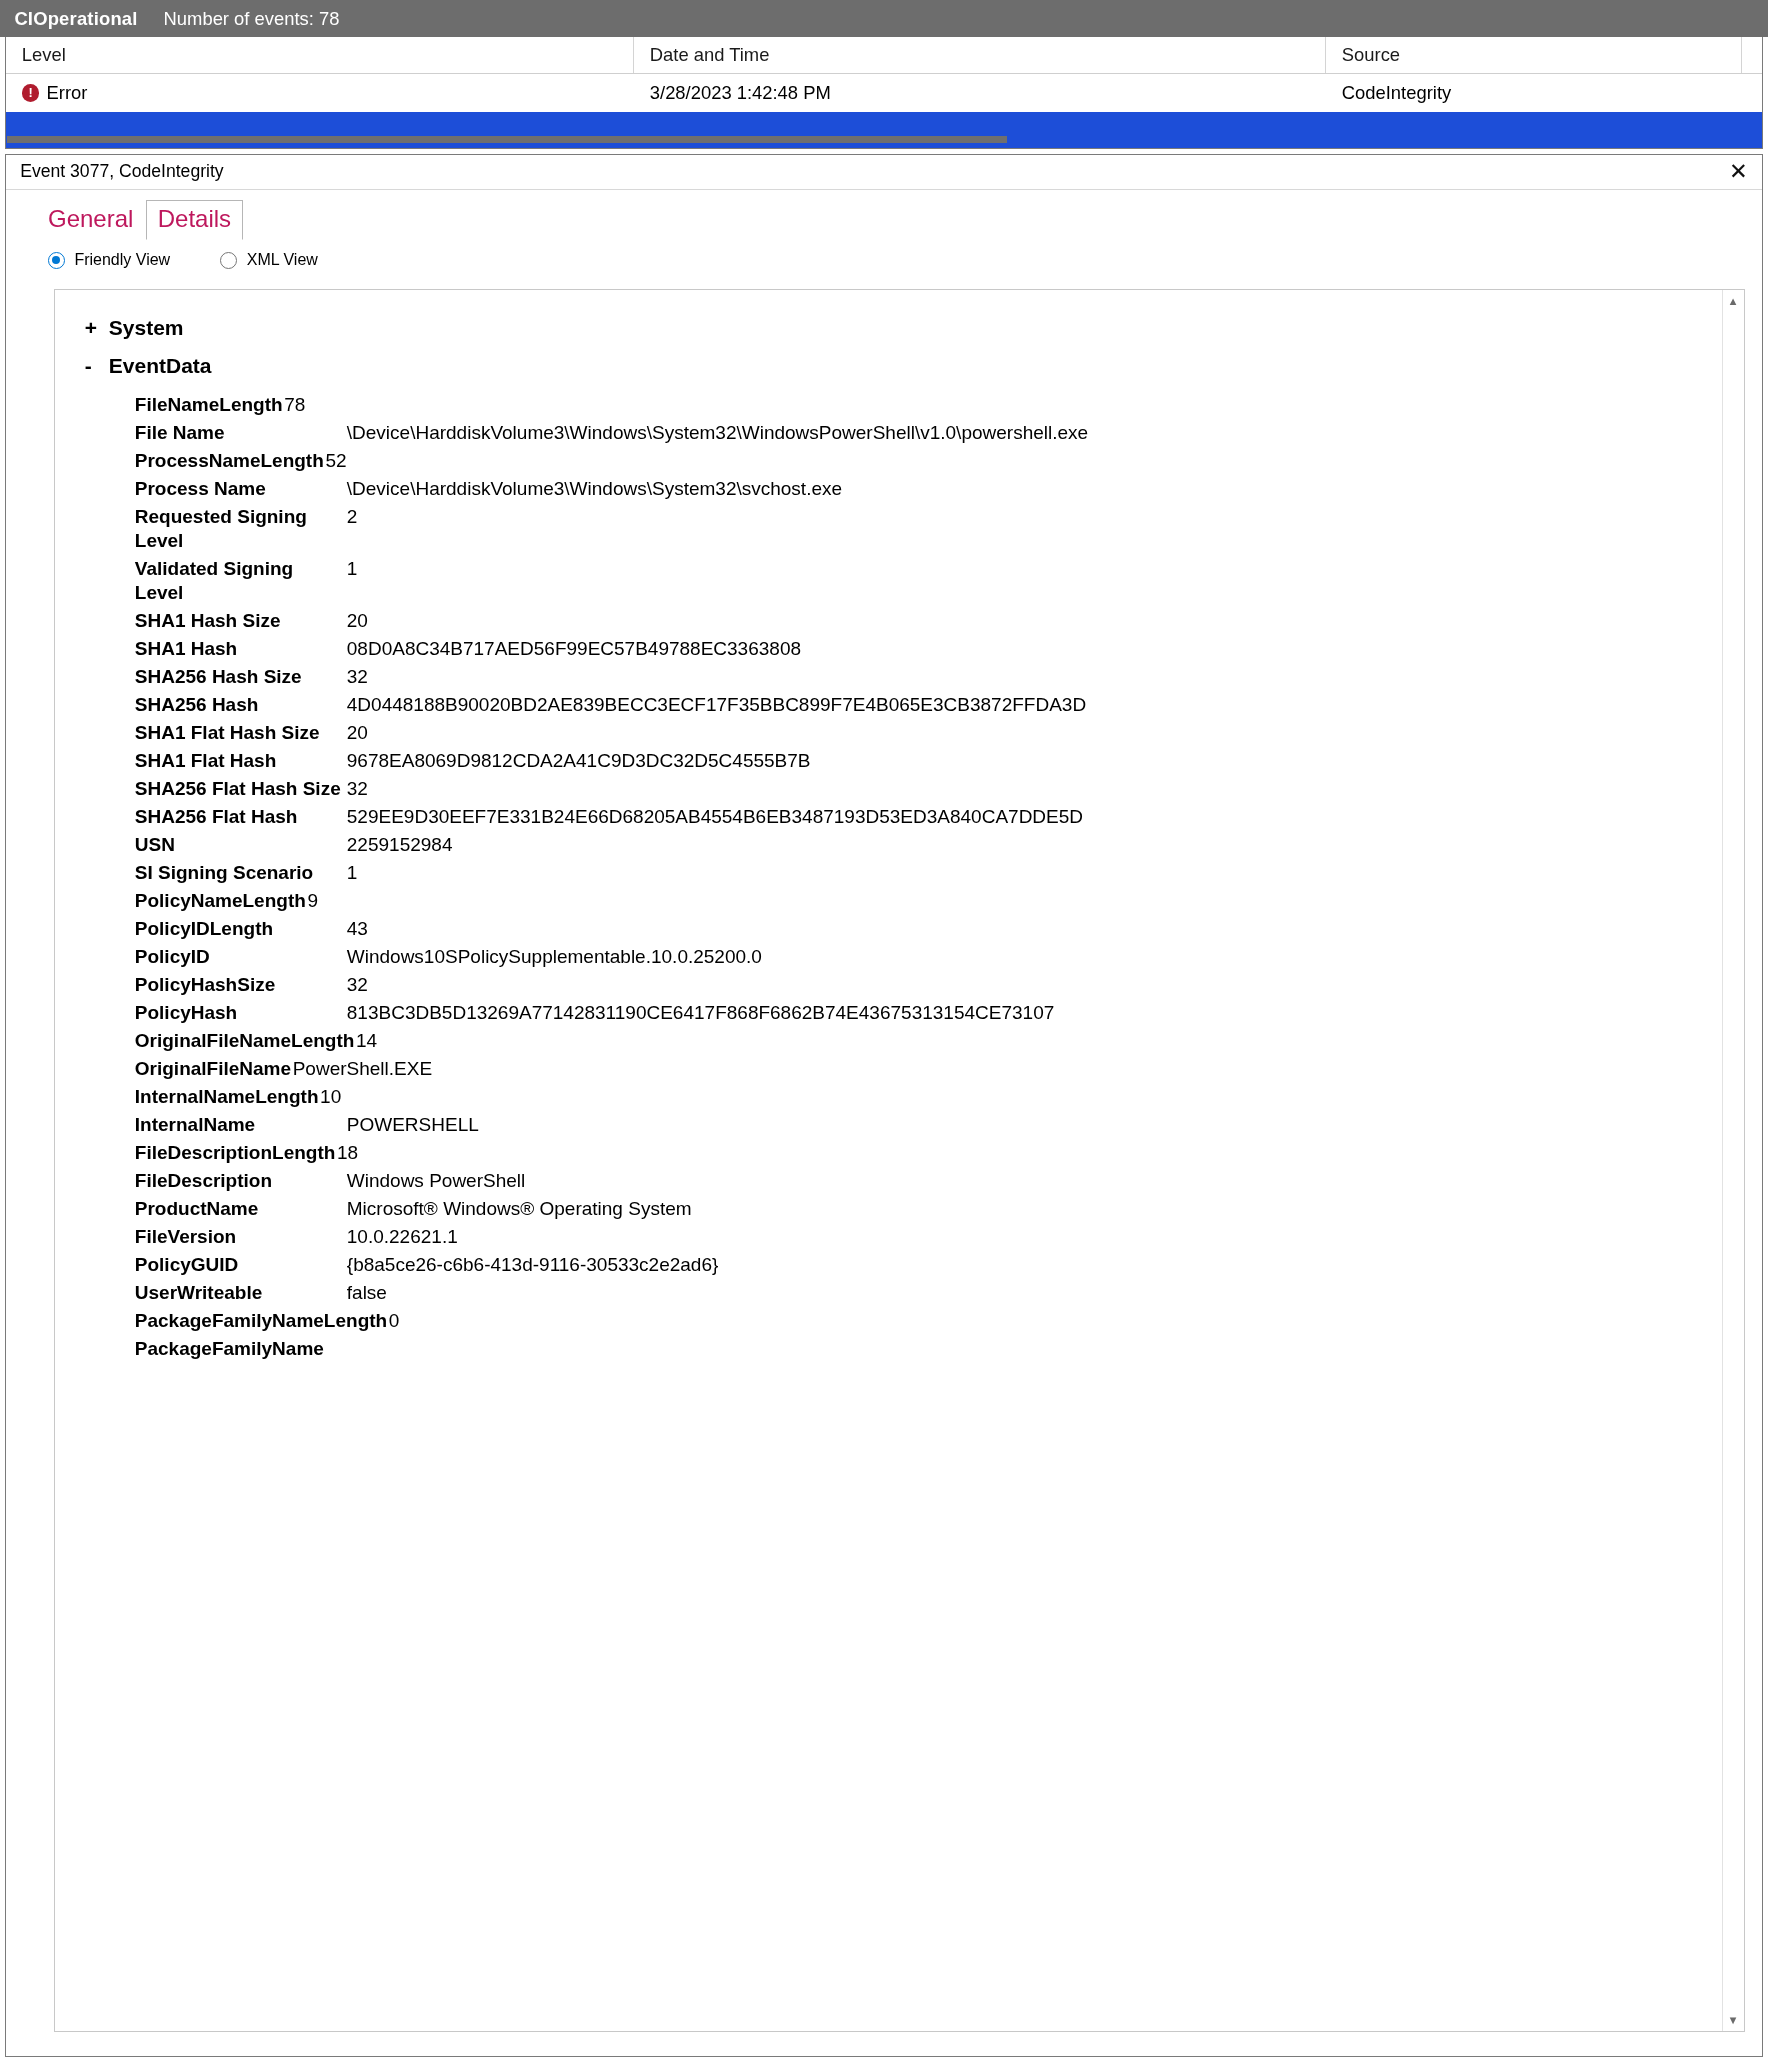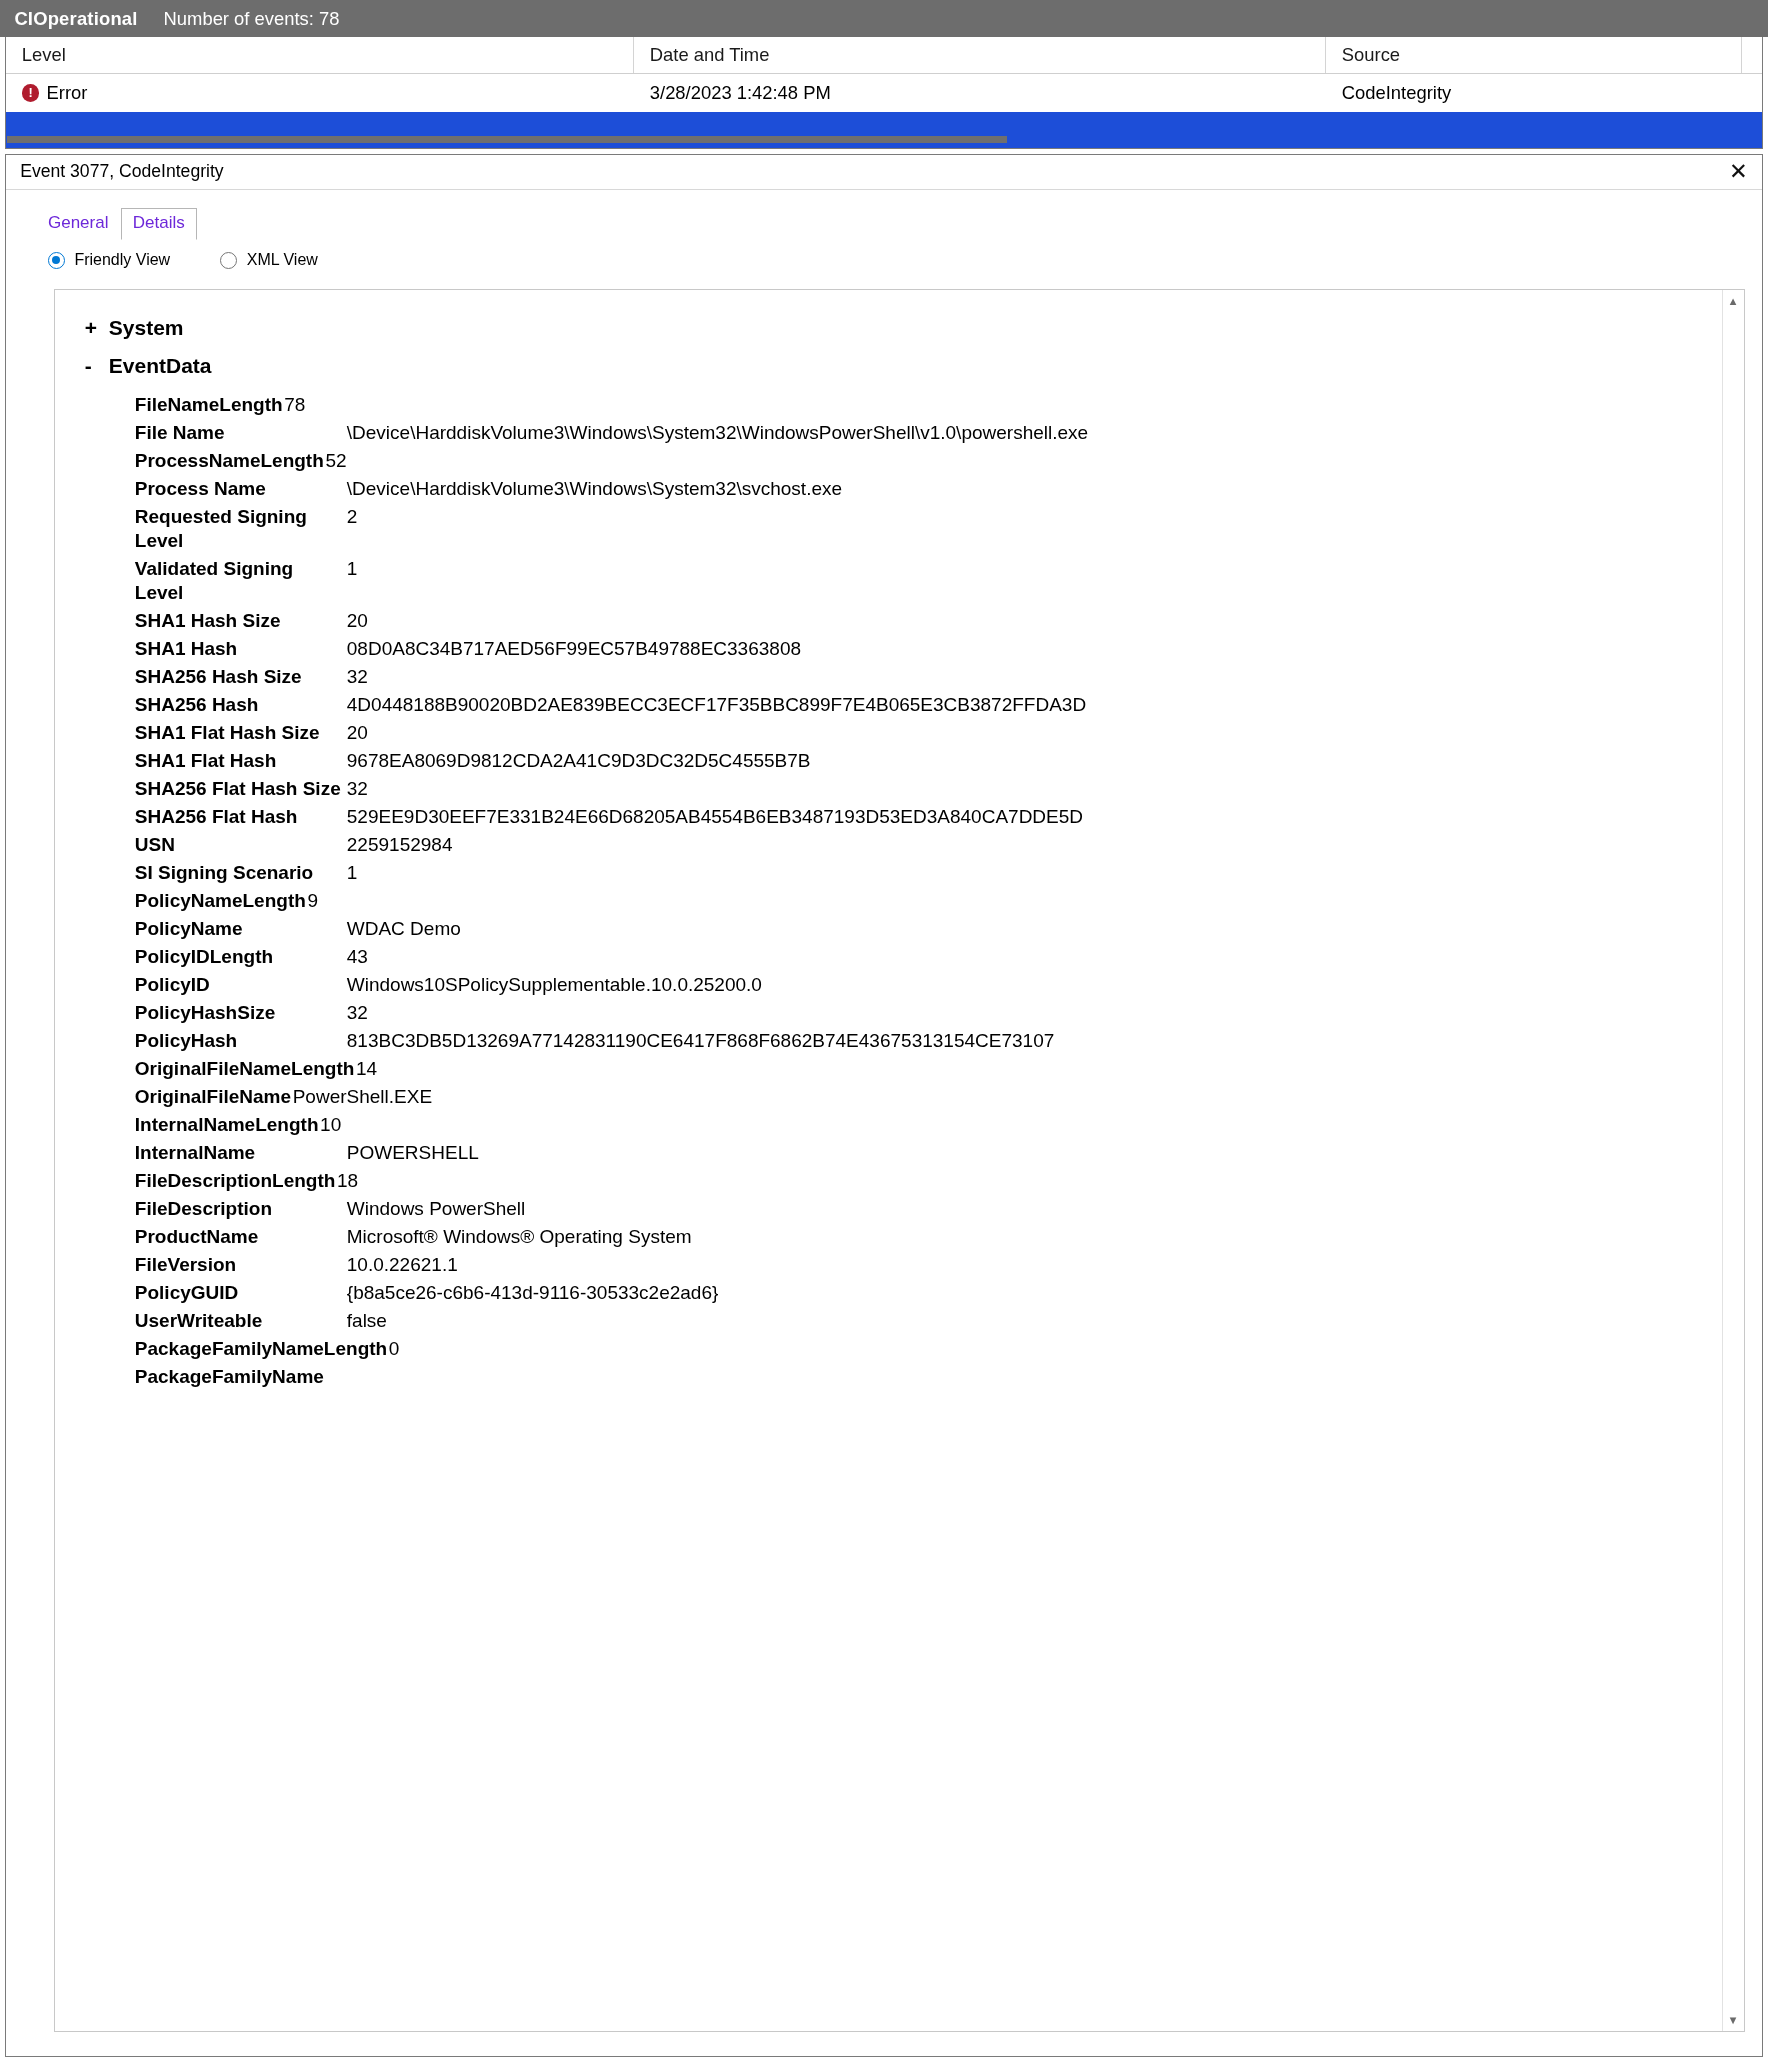--- a/index.html
+++ b/index.html
@@ -133,25 +133,25 @@
   
   .tabs {
     display: flex;
     align-items: flex-end;
     height: 35px;
     padding-left: 30px;
     box-sizing: border-box;
     margin-top: 14.4px;
   }
   .tab {
-    font-size: 17px;
+    font-size: 24px;
     padding: 4.8px 11.2px 5.6px 11.2px;
     border: 0.8px solid transparent;
     box-sizing: border-box;
-    color: #6d28d9;
+    color: #be185d;
   }
   .tab.active {
     background: #ffffff;
     border: 0.8px solid #b6b6b6;
     border-bottom: 0.8px solid #ffffff;
     position: relative;
     top: 0.8px;
   }
 
   
@@ -398,24 +398,20 @@
           <div class="kv">
             <div class="kcol">SI Signing
 Scenario</div>
             <div class="vcol">1</div>
           </div>
           <div class="kv tight">
             <div class="kcol">PolicyNameLength</div>
             <div class="vcol">9</div>
           </div>
           <div class="kv">
-            <div class="kcol">PolicyName</div>
-            <div class="vcol">WDAC Demo</div>
-          </div>
-          <div class="kv">
             <div class="kcol">PolicyIDLength</div>
             <div class="vcol">43</div>
           </div>
           <div class="kv">
             <div class="kcol">PolicyID</div>
             <div class="vcol">Windows10SPolicySupplementable.10.0.25200.0</div>
           </div>
           <div class="kv">
             <div class="kcol">PolicyHashSize</div>
             <div class="vcol">32</div>

